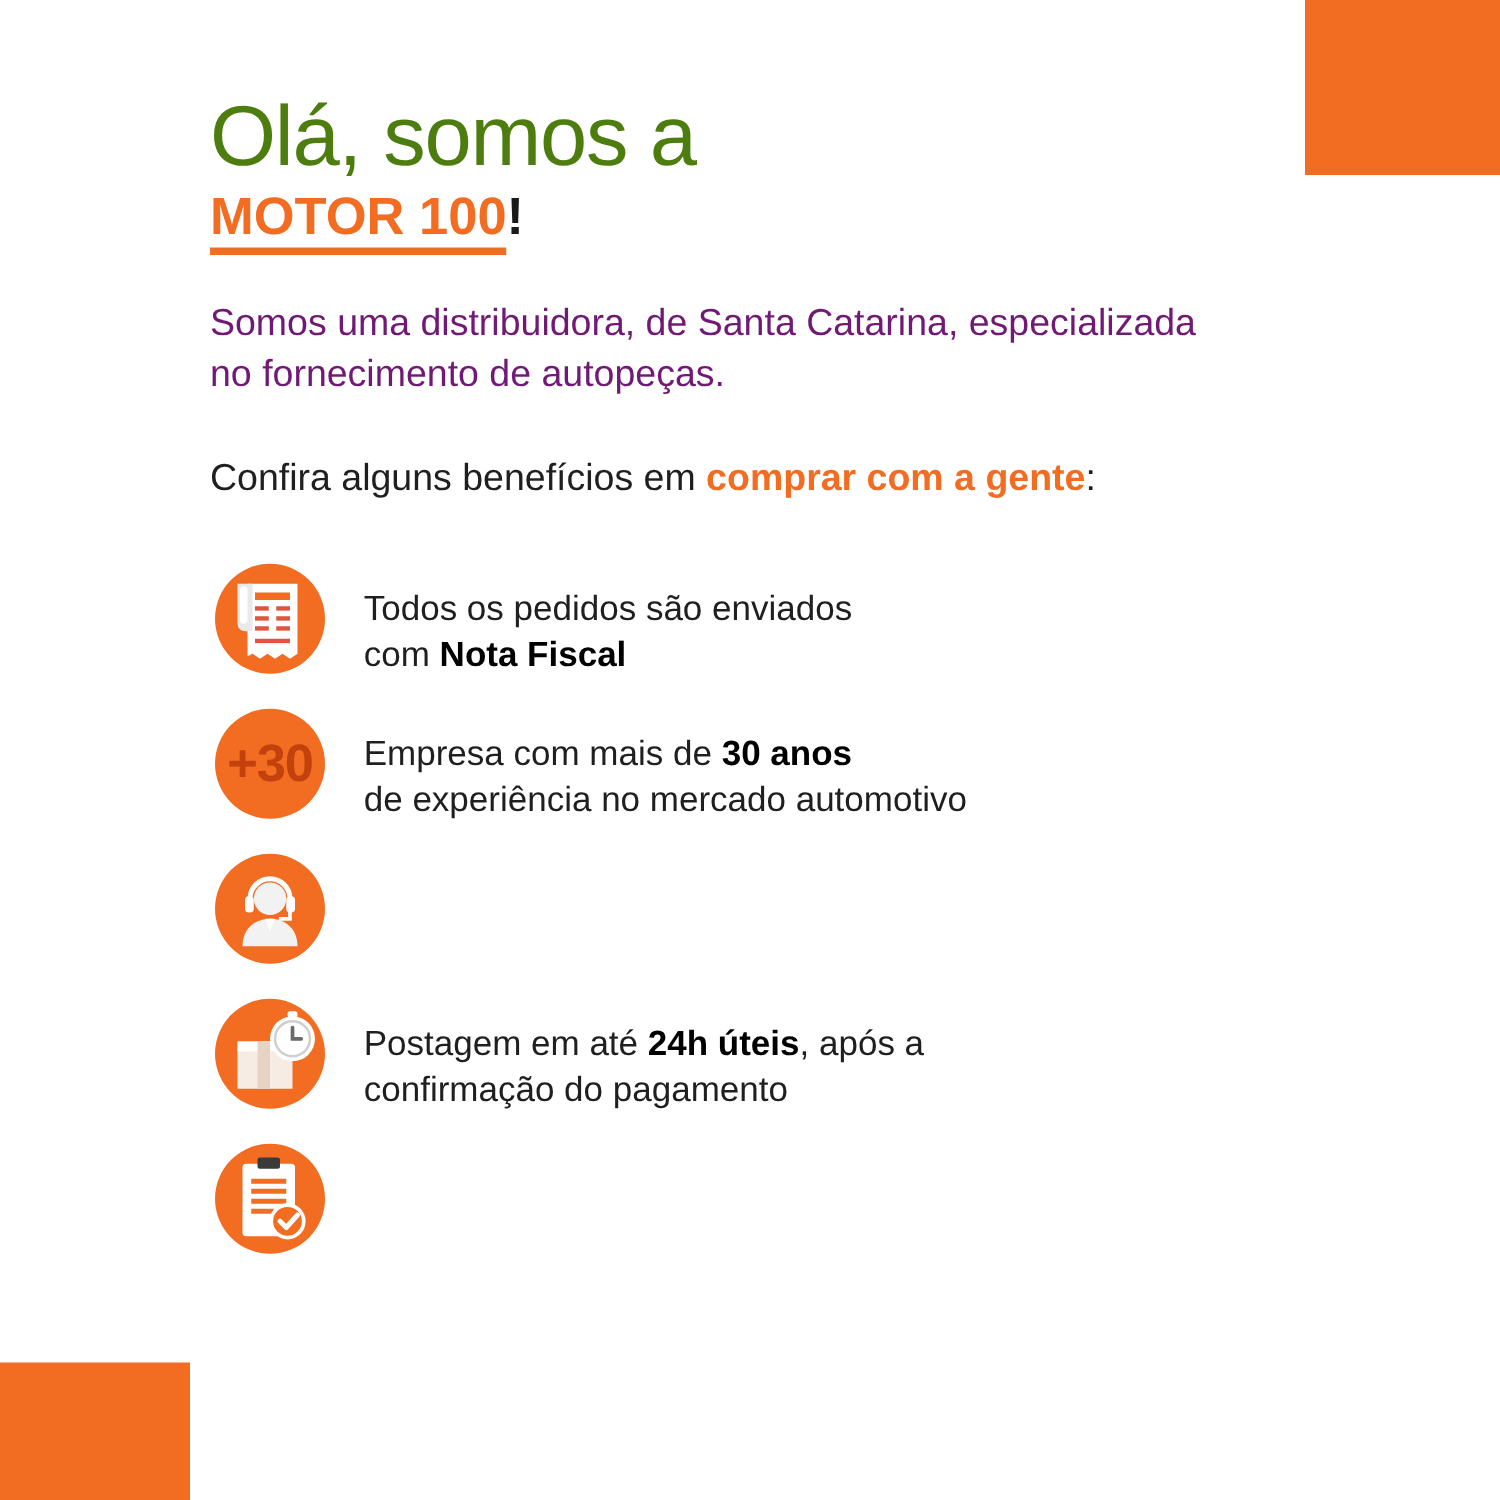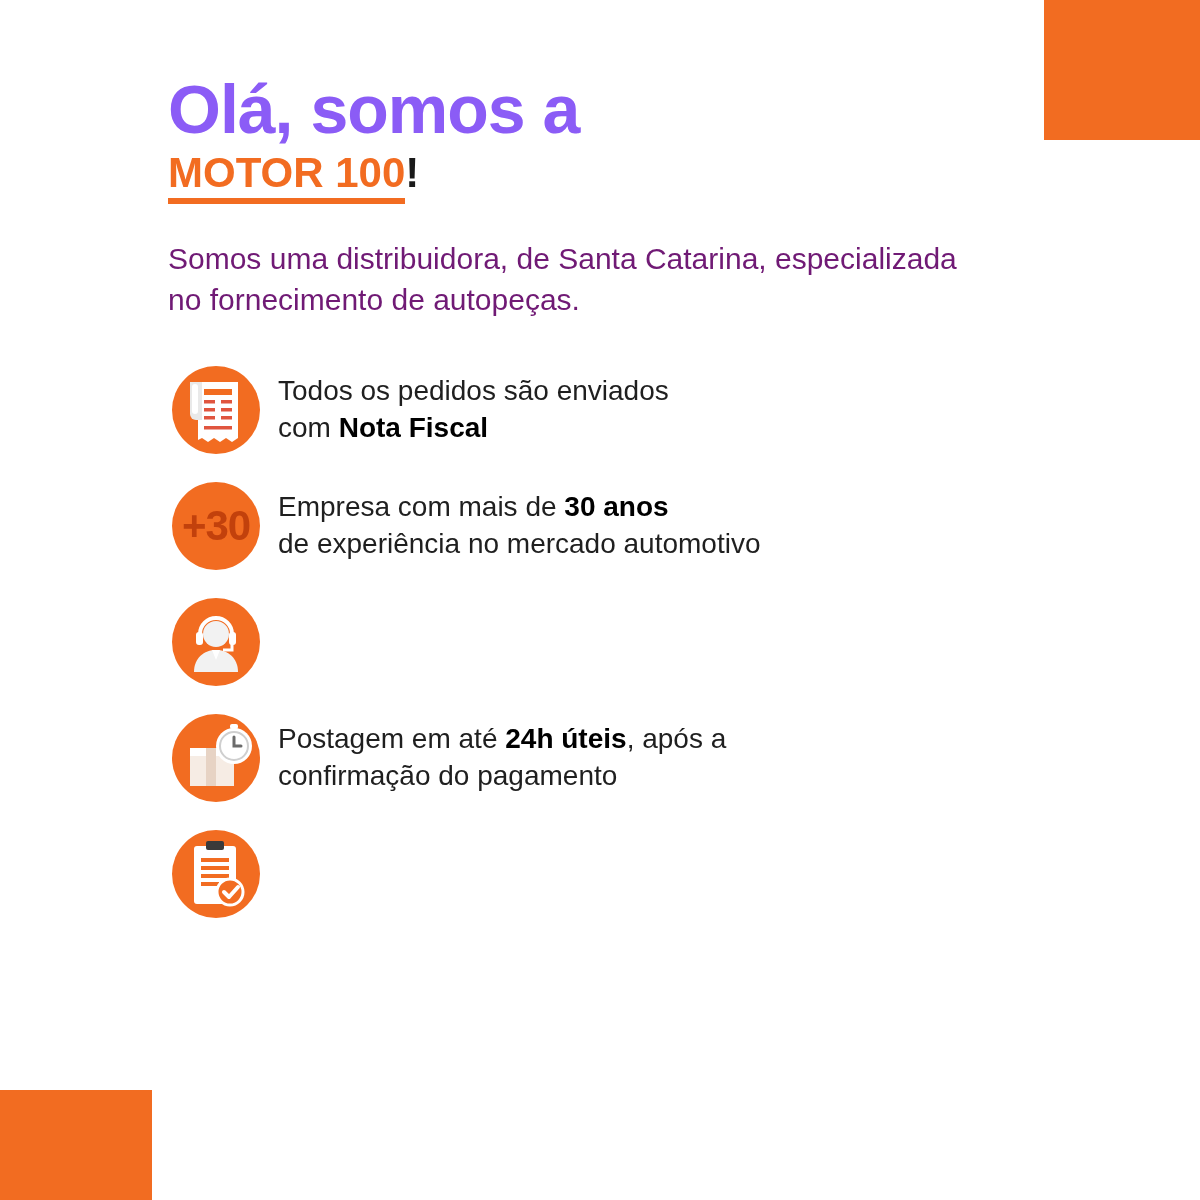--- a/index.html
+++ b/index.html
@@ -37,22 +37,22 @@
   .page {
     position: absolute;
     left: 168px;
     top: 74px;
     width: 920px;
   }
 
   
   .headline-1 {
     font-size: 68px;
-    font-weight: bold;
-    color: #8b5cf6;
+    font-weight: normal;
+    color: #4d7c0f;
     letter-spacing: -1px;
     line-height: 1.04;
     margin: 0;
   }
   .headline-2 {
     font-size: 42px;
     font-weight: bold;
     color: #1a1a1a;
     letter-spacing: 0px;
     line-height: 1.12;
@@ -87,23 +87,24 @@
   }
 
   
   .benefits {
     margin: 38px 0 0 0;
     padding: 0;
     list-style: none;
   }
   .benefit {
     display: flex;
-    align-items: center;
+    align-items: flex-end;
     min-height: 102px;
     margin-bottom: 14px;
+    gap: 13px;
   }
   .benefit-icon {
     flex: 0 0 96px;
     width: 96px;
     height: 96px;
     position: relative;
     margin-right: 14px;
   }
   .benefit-text {
     font-size: 28px;
@@ -156,20 +157,23 @@
 <div class="page">
 
   <h1 class="headline-1">Olá, somos a</h1>
 
   <h2 class="headline-2">
     <span class="brand">MOTOR 100</span><span class="bang">!</span>
   </h2>
 
   <p class="intro">Somos uma distribuidora, de Santa Catarina, especializada no fornecimento de autopeças.</p>
 
+  <p class="benefits-lead">
+    <span>Confira alguns benefícios em </span><span class="accent">comprar com a gente</span><span>:</span>
+  </p>
 
   <ul class="benefits">
 
     <li class="benefit">
       <div class="benefit-icon">
         <div class="circle"></div>
         <svg class="icon-svg" viewBox="0 0 96 96">
           <path d="M30 20 h40 v56 l-6 4 -6 -4 -6 4 -6 -4 -6 4 -6 -4 -4 2 z" fill="#ffffff"></path>
           <rect x="36" y="27" width="28" height="6" fill="#f26c21"></rect>
           <rect x="36" y="38" width="11" height="3.5" fill="#e0553f"></rect>

